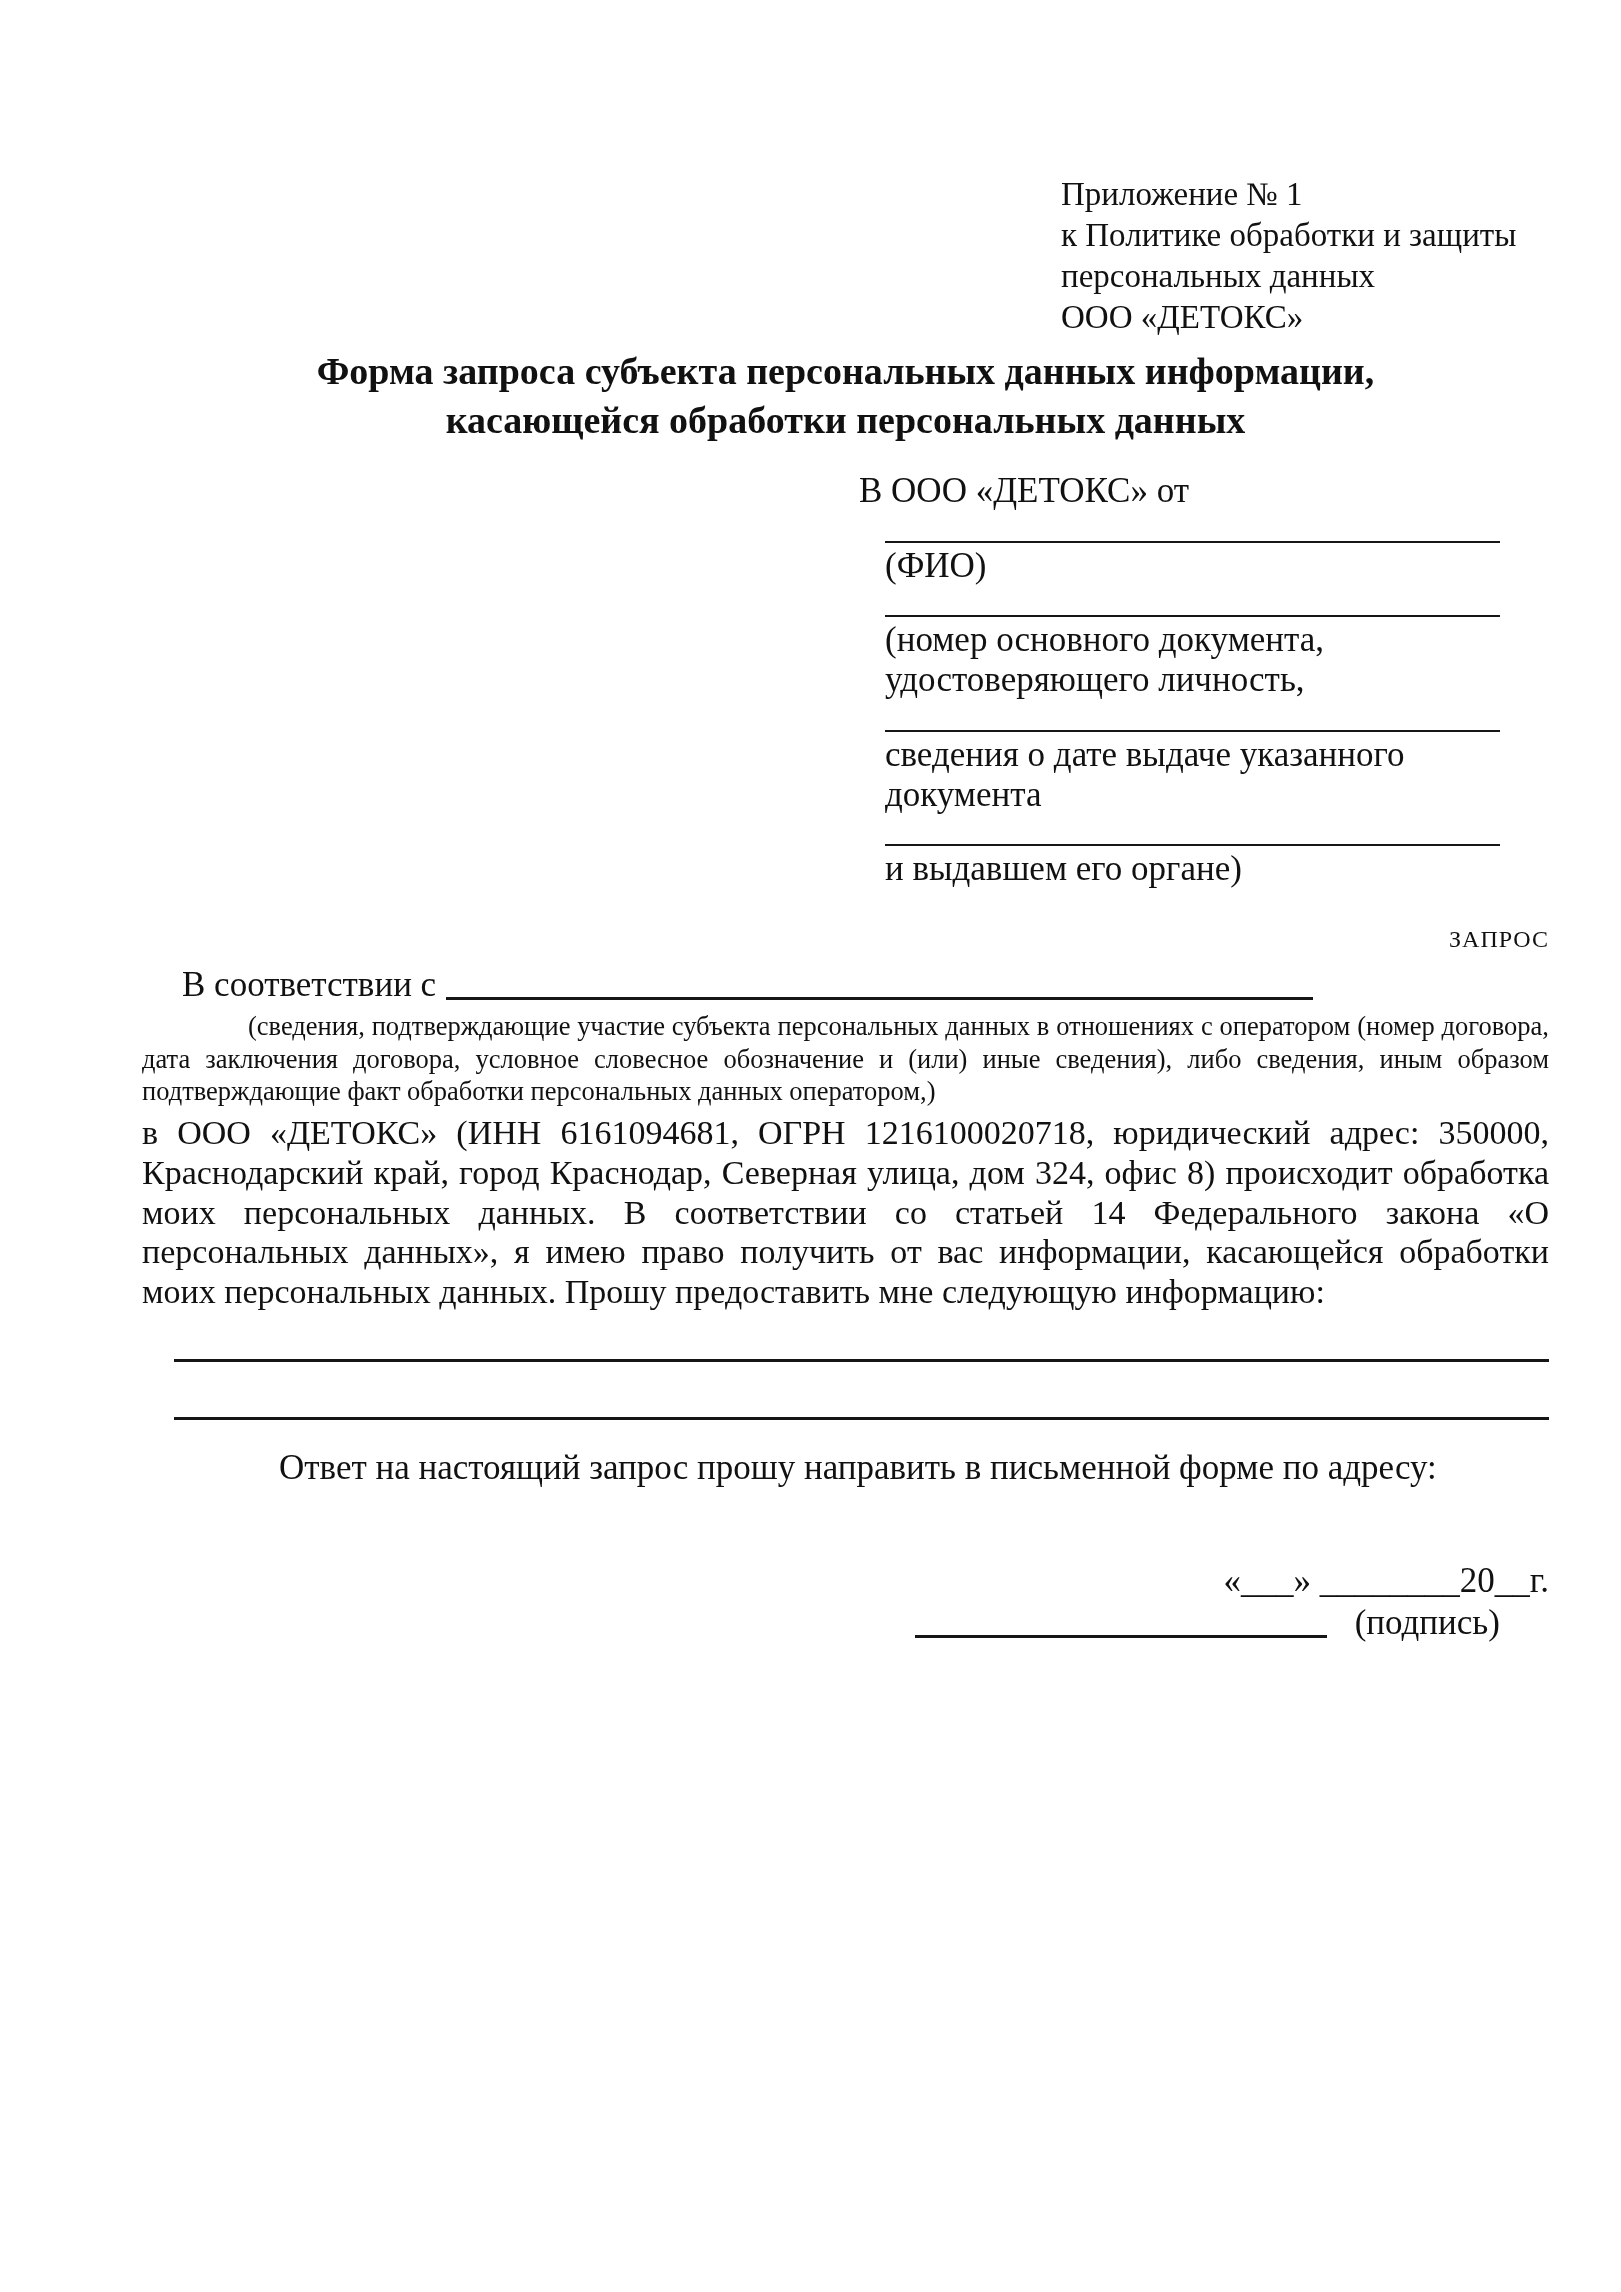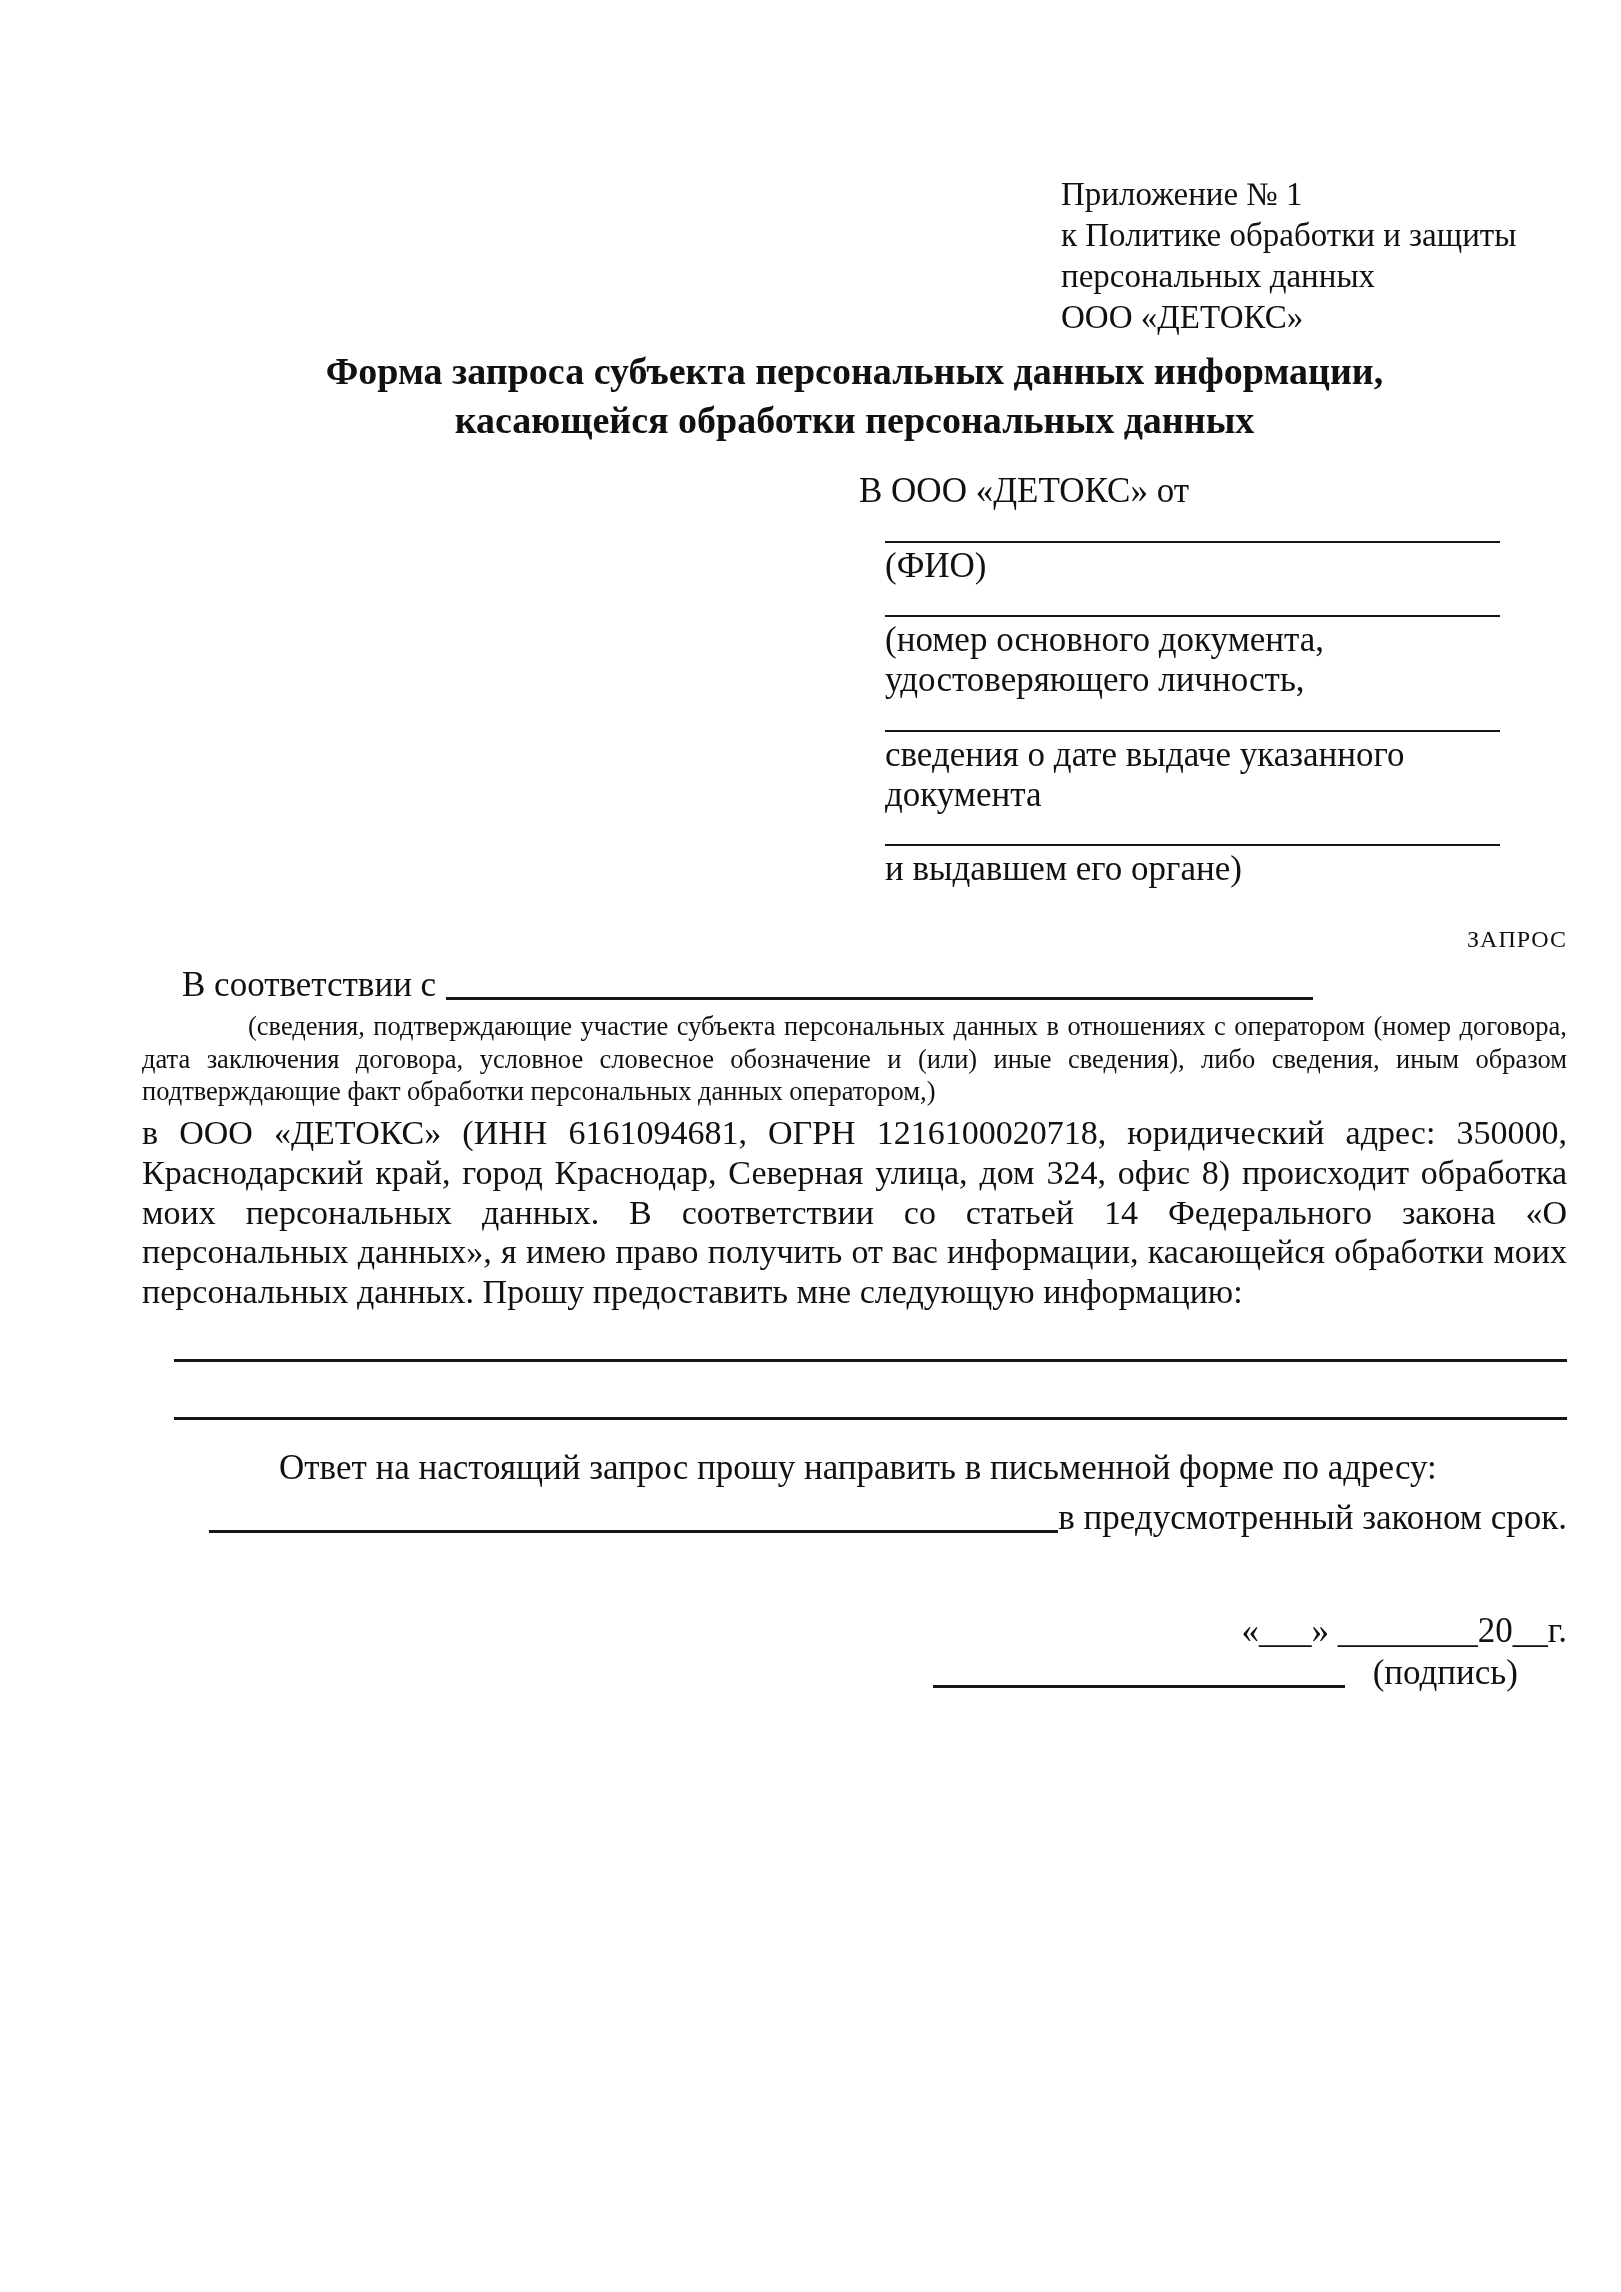--- a/index.html
+++ b/index.html
@@ -8,21 +8,21 @@
     background: #ffffff;
   }
   .page {
     position: relative;
     width: 1621px;
     height: 2293px;
     background: #ffffff;
     color: #111;
     font-family: "Liberation Serif", "DejaVu Serif", serif;
     box-sizing: border-box;
-    padding: 174px 54px 0 142px;
+    padding: 174px 72px 0 142px;
     overflow: hidden;
   }
   .appendix {
     margin-left: 919px;
     font-size: 33px;
     line-height: 1.24;
   }
   .title {
     margin: 9.8px 0 0 0;
     text-align: center;
@@ -187,24 +187,20 @@
 
   <div class="small-caption">(сведения, подтверждающие участие субъекта персональных данных в отношениях с оператором (номер договора, дата заключения договора, условное словесное обозначение и (или) иные сведения), либо сведения, иным образом подтверждающие факт обработки персональных данных оператором,)</div>
 
   <div class="body-par">в ООО «ДЕТОКС» (ИНН 6161094681, ОГРН 1216100020718, юридический адрес: 350000, Краснодарский край, город Краснодар, Северная улица, дом 324, офис 8) происходит обработка моих персональных данных. В соответствии со статьей 14 Федерального закона «О персональных данных», я имею право получить от вас информации, касающейся обработки моих персональных данных. Прошу предоставить мне следующую информацию:</div>
 
   <div class="blank-row"></div>
   <div class="blank-row"></div>
 
   <div class="reply-par">Ответ на настоящий запрос прошу направить в письменной форме по адресу:</div>
 
-  <div class="reply-line">
-    <span class="address-blank"></span>
-    <span class="reply-suffix">в предусмотренный законом срок.</span>
-  </div>
 
   <div class="sign-row">
     <span class="date-part">«___» ________20__г.</span>
     <span class="sig-part">
       <span class="sig-blank"></span>
       <span class="sig-caption">(подпись)</span>
     </span>
   </div>
 
 </div>

